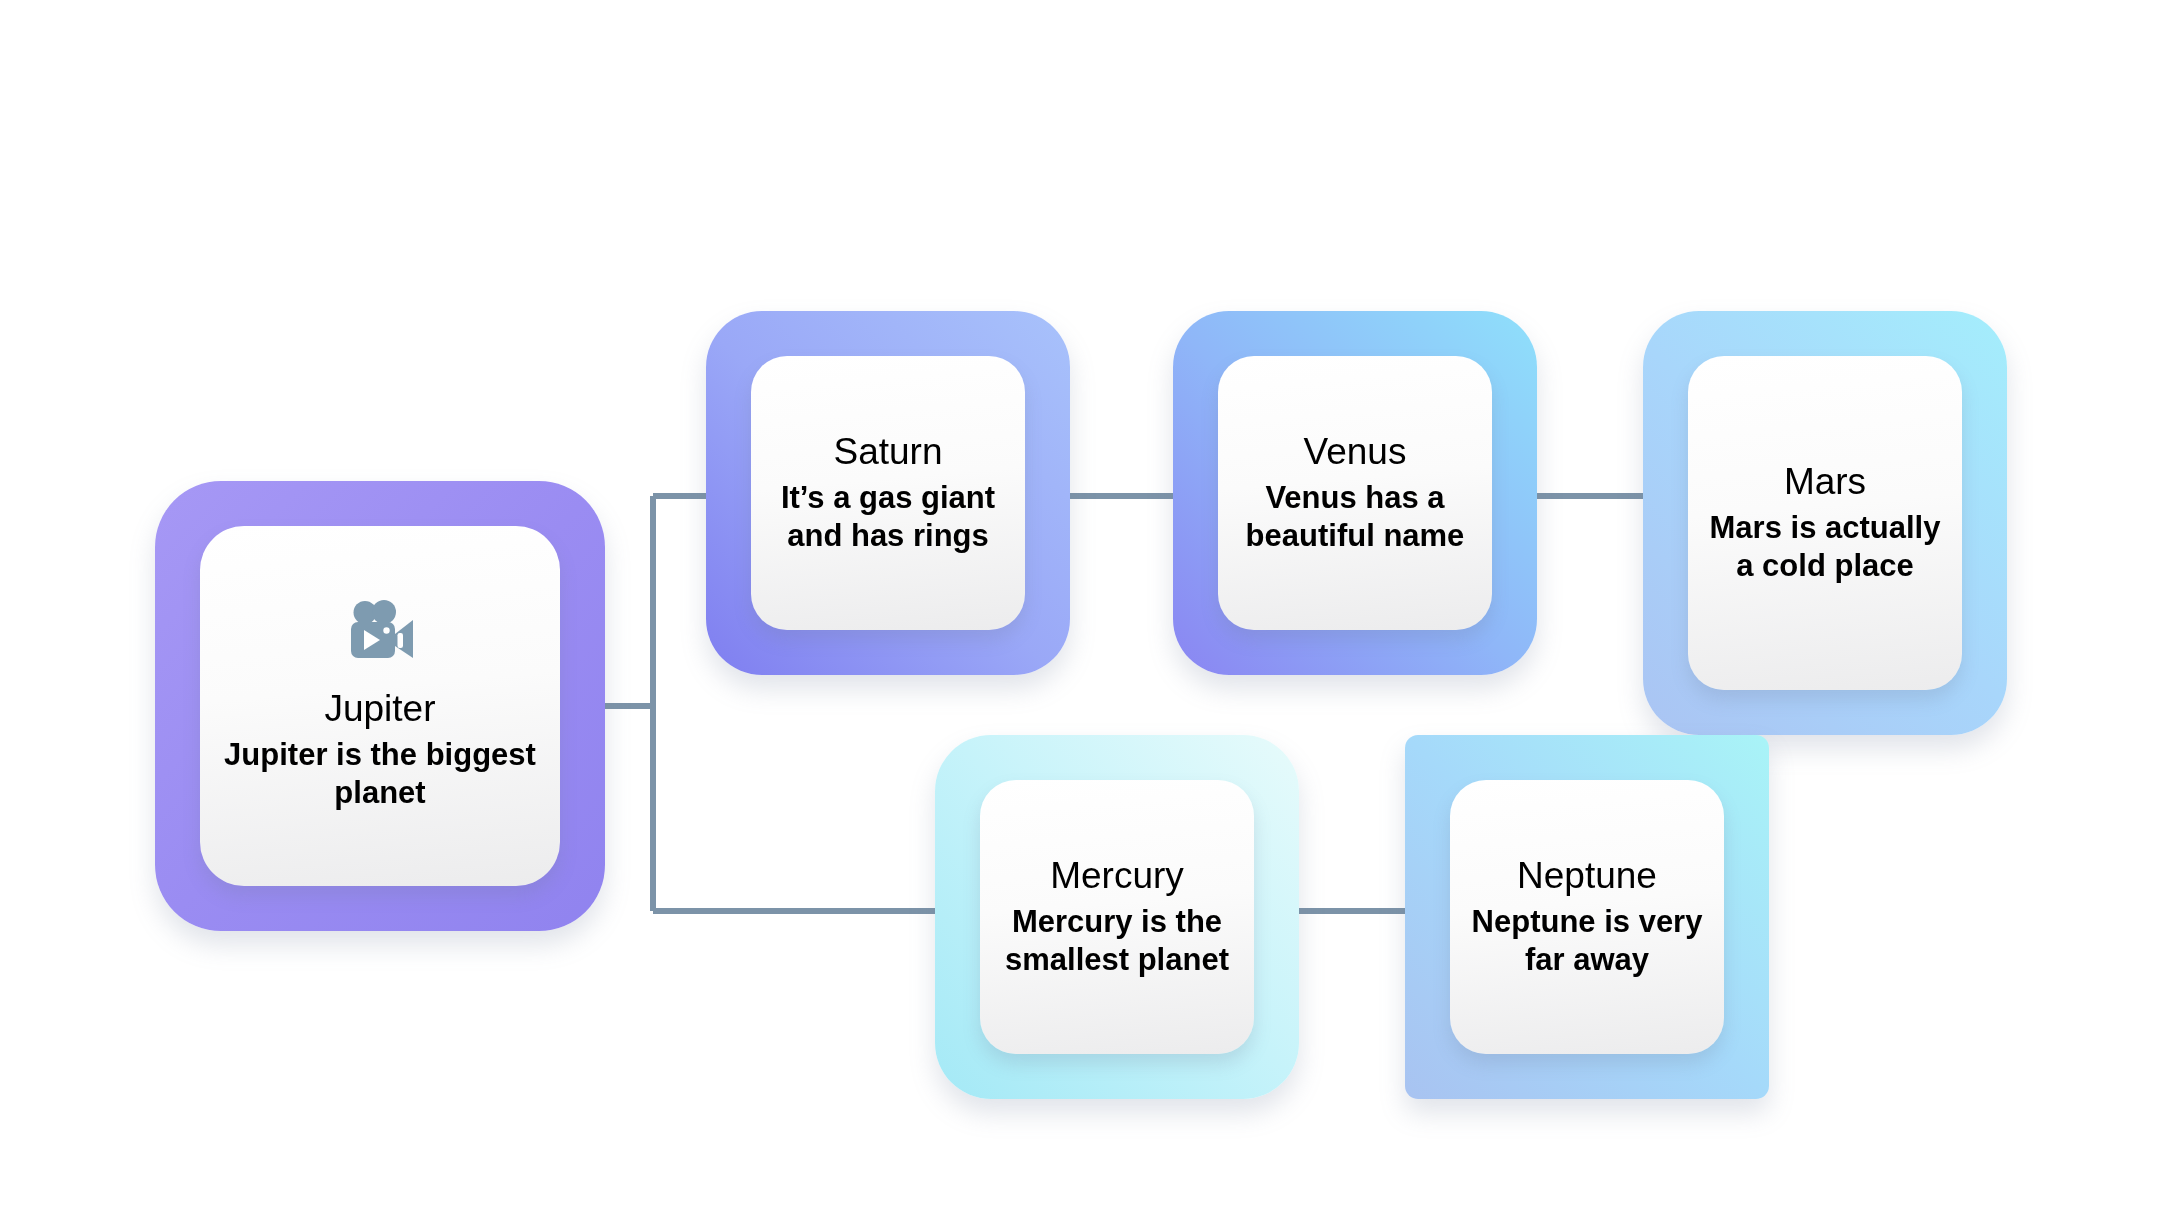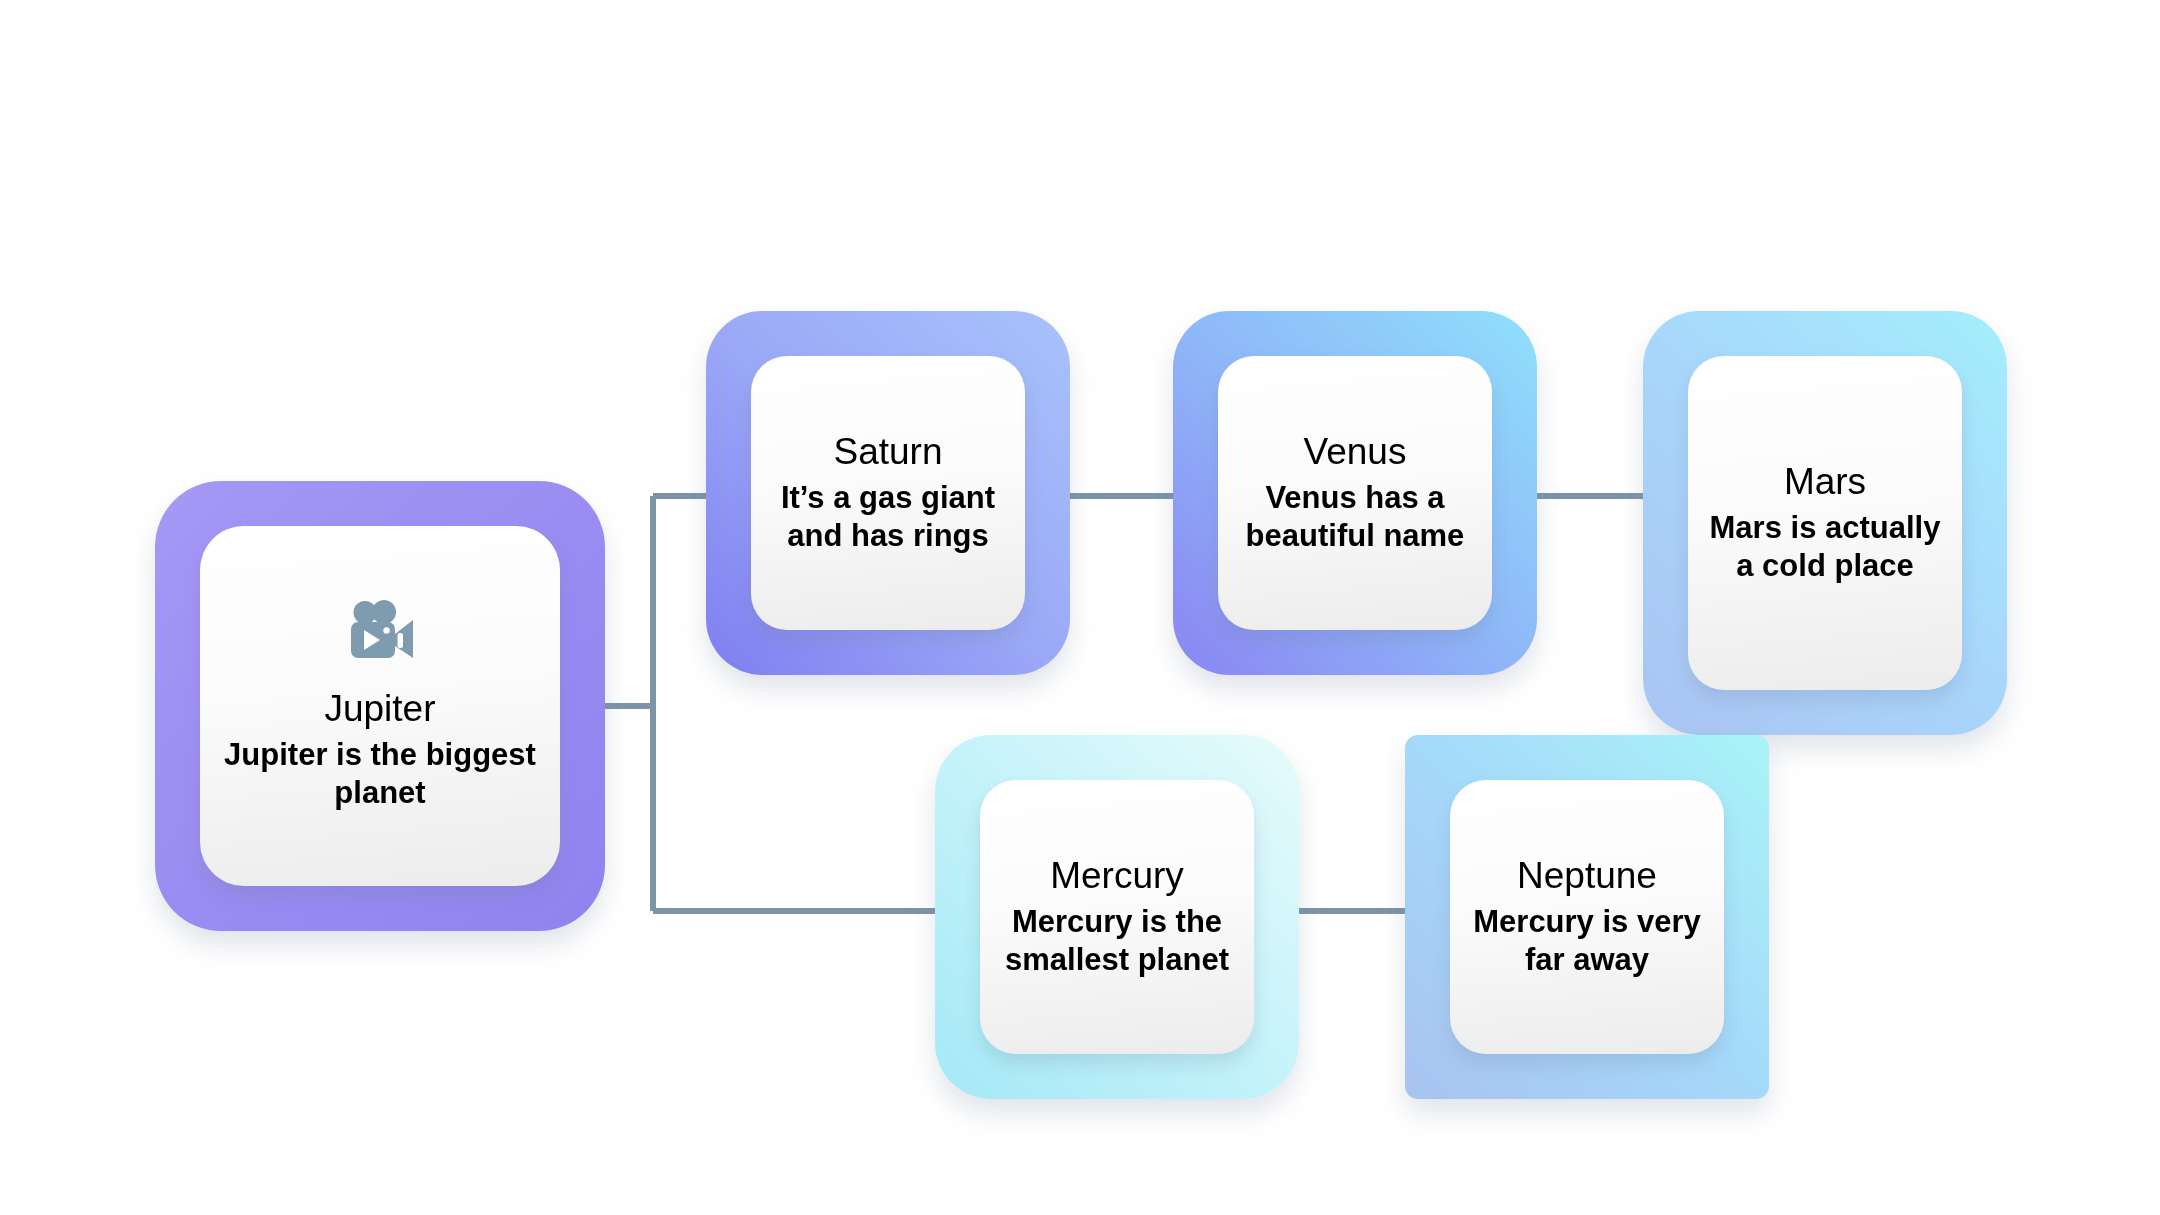--- a/index.html
+++ b/index.html
@@ -196,17 +196,17 @@
   <div class="node" id="node-mercury">
     <div class="node-inner">
       <div class="node-title">Mercury</div>
       <div class="node-desc">Mercury is the smallest planet</div>
     </div>
   </div>
 
   <div class="node" id="node-neptune">
     <div class="node-inner">
       <div class="node-title">Neptune</div>
-      <div class="node-desc">Mercury is very far away</div>
+      <div class="node-desc">Neptune is very far away</div>
     </div>
   </div>
 
 </div>
 
 </body></html>

